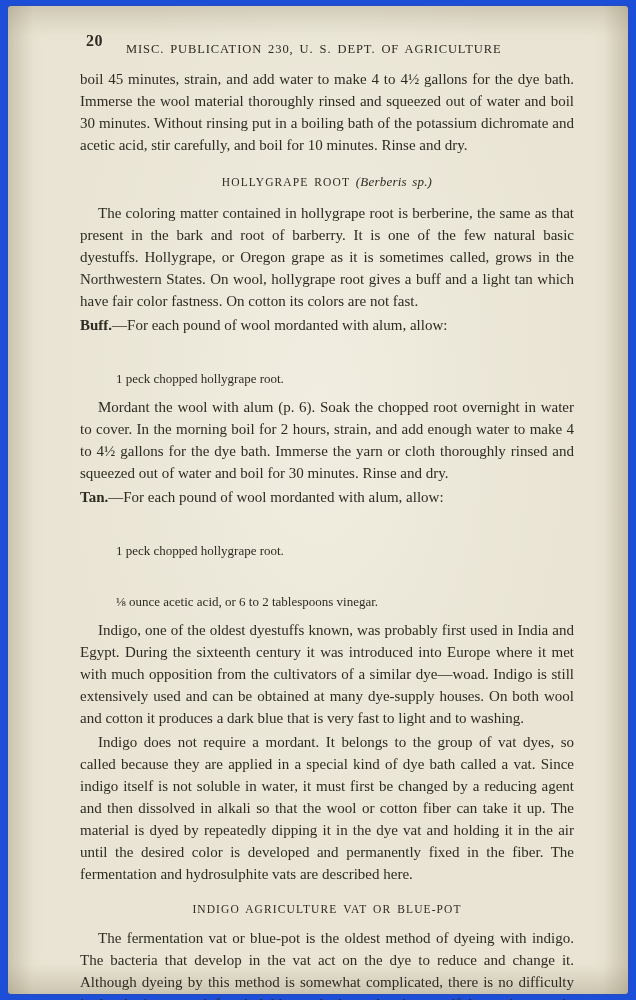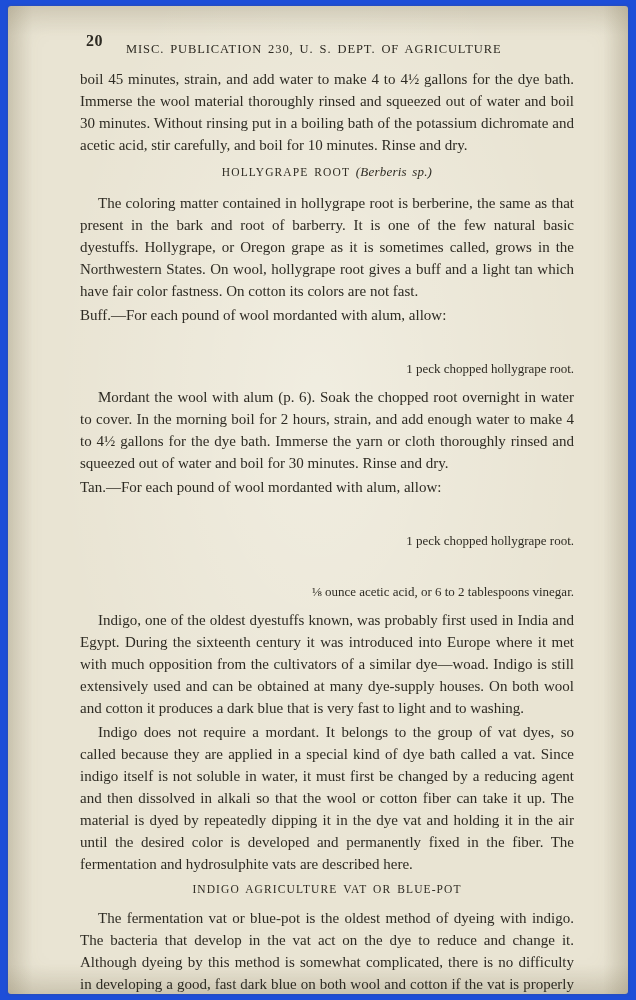--- a/index.html
+++ b/index.html
@@ -60,42 +60,42 @@
     white-space: nowrap;
   }
   p.body {
     font-size: 15px;
     line-height: 22px;
     text-align: justify;
     margin: 0 0 2px 0;
     text-indent: 18px;
   }
   p.body.noindent { text-indent: 0; }
-  .lead-label { font-weight: normal; }
+  .lead-label { font-weight: bold; }
   h2.section-heading {
     font-size: 11.5px;
     font-weight: normal;
     text-align: center;
     letter-spacing: 1.1px;
     word-spacing: 2px;
-    margin: 8px 0 12px 0;
+    margin: 18px 0 12px 0;
   }
   h2.section-heading .species {
     font-style: italic;
     letter-spacing: 0.2px;
     font-size: 13px;
   }
   .recipe {
     margin: 6px 0 8px 0;
   }
   .recipe-line {
     font-size: 13px;
     line-height: 16.5px;
     margin-left: 36px;
-    text-align: right;
+    text-align: left;
     margin-top: 35px;
   }
 </style>
 </head>
 <body>
 
 <div class="scan">
   <div class="page">
 
     <header class="running-head">

